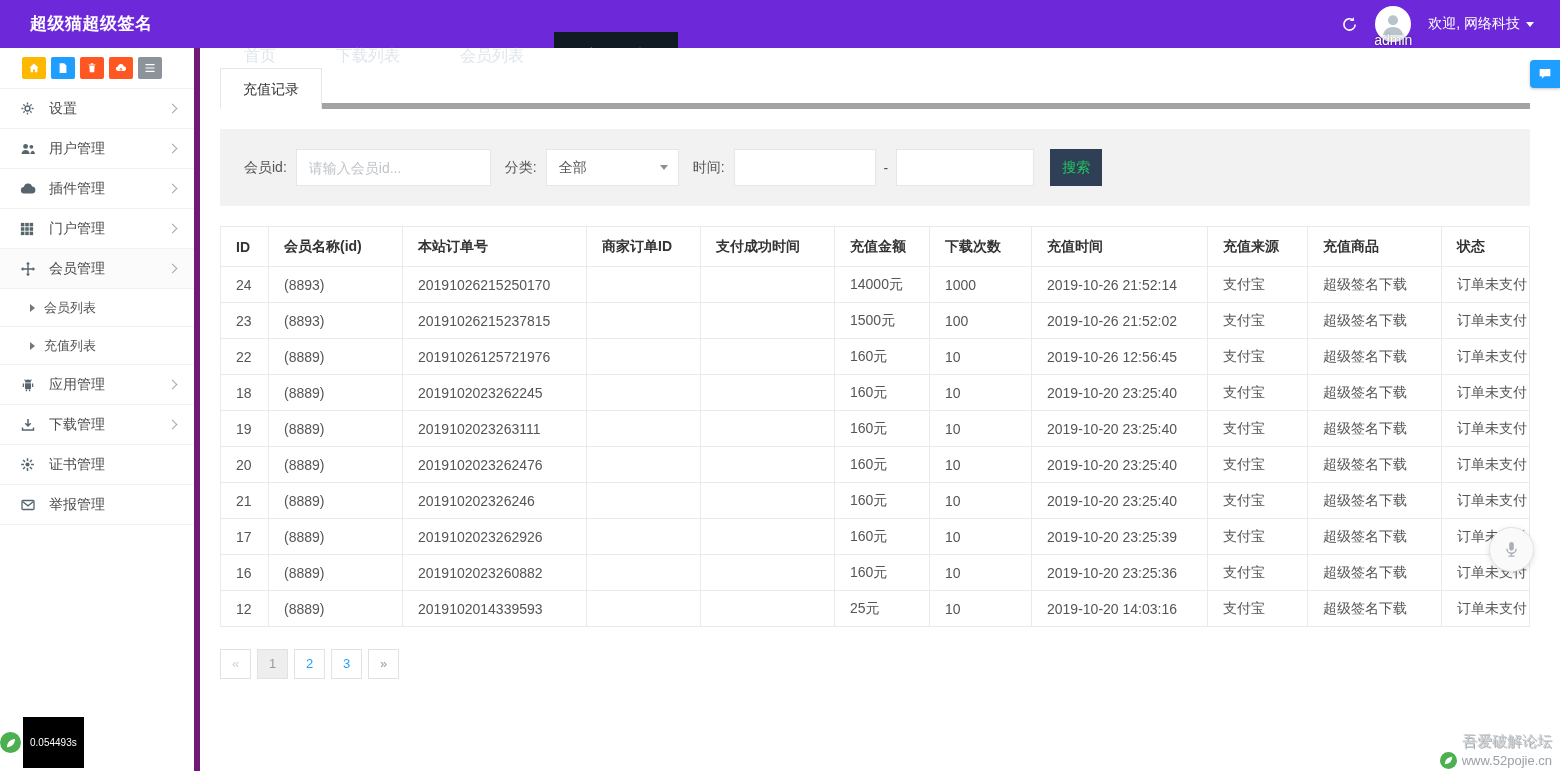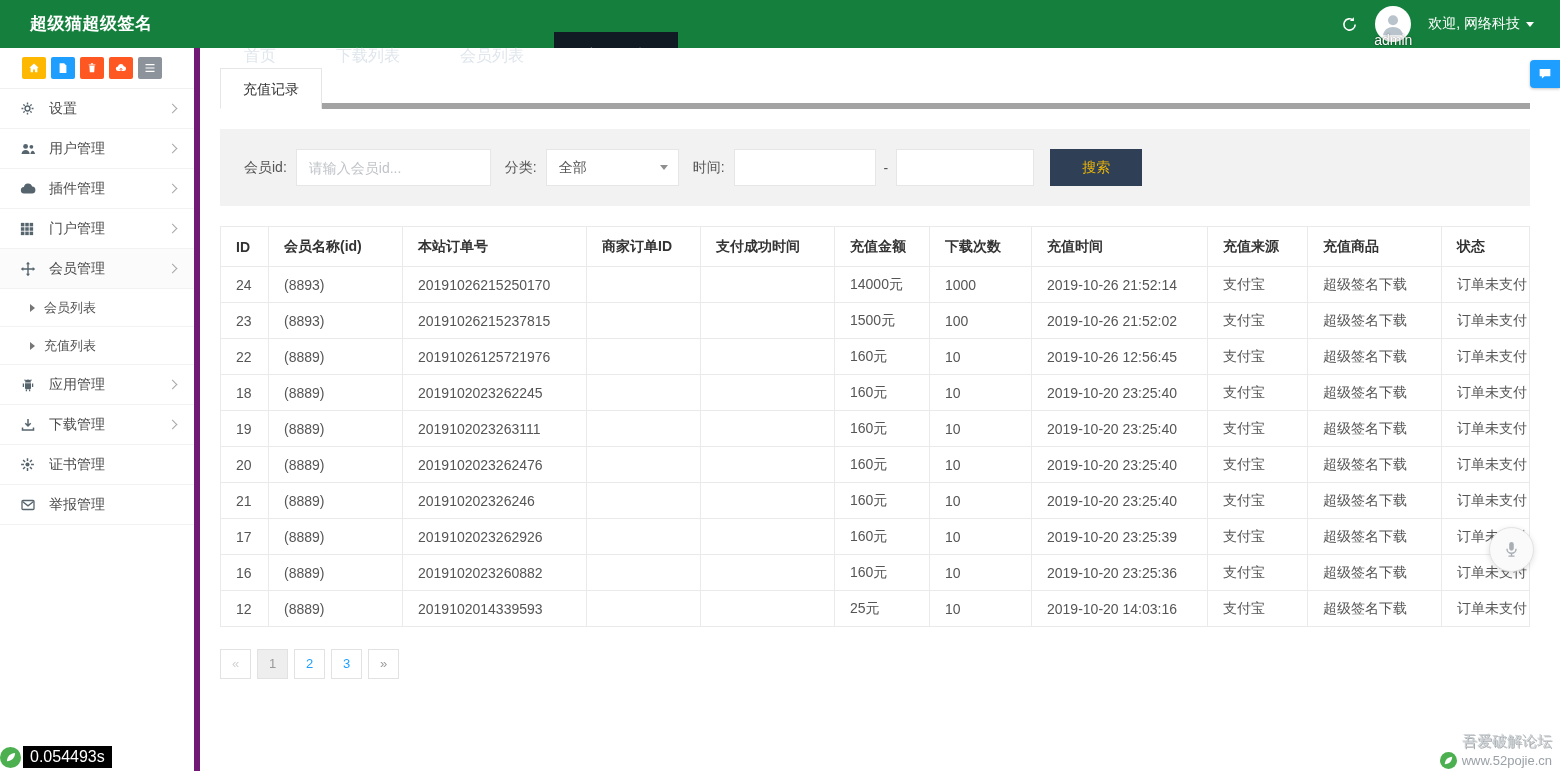--- a/index.html
+++ b/index.html
@@ -1,20 +1,20 @@
 <!DOCTYPE html>
 <html><head>
 <meta charset="utf-8">
 <style>
   *{box-sizing:border-box;margin:0;padding:0;}
   html,body{width:1560px;height:771px;}
   body{font-family:"Liberation Sans","DejaVu Sans",sans-serif;background:#fff;position:relative;overflow:hidden;color:#555;}
 
   
-  .navbar{position:absolute;top:0;left:0;width:100%;height:48px;background:#15803d;display:flex;align-items:stretch;color:#fff;z-index:10;}
+  .navbar{position:absolute;top:0;left:0;width:100%;height:48px;background:#6d28d9;display:flex;align-items:stretch;color:#fff;z-index:10;}
   .brand{width:200px;line-height:48px;padding-left:30px;font-size:17px;font-weight:bold;letter-spacing:.5px;white-space:nowrap;}
   .nav-items{display:flex;margin-left:14px;}
   .nav-item{line-height:48px;padding:0 30px;font-size:16px;color:#dfe6ec;cursor:pointer;white-space:nowrap;margin-top:32px;}
   .nav-item.active{background:#101b24;color:#fff;}
   .nav-right{margin-left:auto;display:flex;align-items:center;gap:16px;padding-right:26px;}
   .refresh{display:flex;cursor:pointer;}
   .avatar-wrap{position:relative;width:38px;height:48px;cursor:pointer;}
   .avatar-circle{position:absolute;top:6px;left:1px;width:36px;height:36px;border-radius:50%;background:#fff;display:flex;align-items:center;justify-content:center;overflow:hidden;}
   .avatar-label{position:absolute;bottom:0;left:0;width:100%;text-align:center;font-size:14px;color:#fff;text-shadow:0 0 2px rgba(0,0,0,.7);}
   .welcome{font-size:14px;display:flex;align-items:center;gap:6px;cursor:pointer;white-space:nowrap;}
@@ -40,21 +40,21 @@
   .search-card label{margin:0 9px 0 14px;white-space:nowrap;}
   .search-card label:first-child{margin-left:6px;}
   .txt{height:37px;border:1px solid #e6e6e6;background:#fff;padding:0 12px;font-size:14px;color:#555;outline:none;}
   .txt::placeholder{color:#c0c4c8;}
   .w-member{width:195px;}
   .w-time1{width:142px;}
   .w-time2{width:138px;}
   .select{width:133px;height:37px;border:1px solid #e6e6e6;background:#fff;display:flex;align-items:center;justify-content:space-between;padding:0 10px 0 12px;cursor:pointer;}
   .sel-caret{width:0;height:0;border-left:4px solid transparent;border-right:4px solid transparent;border-top:5px solid #8f8f8f;}
   .dash{margin:0 8px;color:#555;}
-  .btn-search{height:37px;padding:0 32px;margin-left:16px;background:#2f4056;color:#eab308;border:none;font-size:14px;cursor:pointer;}
+  .btn-search{height:37px;padding:0 12px;margin-left:16px;background:#2f4056;color:#22c55e;border:none;font-size:14px;cursor:pointer;}
 
   .grid{width:100%;border-collapse:collapse;margin-top:20px;font-size:14px;table-layout:fixed;}
   .grid th,.grid td{border:1px solid #eaeaea;padding:0 15px;height:36px;text-align:left;color:#555;white-space:nowrap;overflow:hidden;}
   .grid th{color:#333;font-weight:bold;height:40px;}
   .grid th:nth-child(1){width:48px;}
   .grid th:nth-child(2){width:134px;}
   .grid th:nth-child(3){width:184px;}
   .grid th:nth-child(4){width:114px;}
   .grid th:nth-child(5){width:134px;}
   .grid th:nth-child(6){width:95px;}
@@ -67,21 +67,21 @@
   .page{display:inline-block;min-width:31px;height:30px;line-height:28px;padding:0 10px;text-align:center;border:1px solid #e2e2e2;background:#fff;margin-right:6px;font-size:13px;color:#1e9fff;cursor:pointer;}
   .page.disabled{color:#d2d2d2;cursor:default;}
   .page.current{background:#eee;color:#9a9a9a;}
   .page.muted{color:#9a9a9a;}
 
   
   .service-float{position:absolute;top:60px;right:0;width:30px;height:28px;background:#1e9fff;border-radius:4px 0 0 4px;display:flex;align-items:center;justify-content:center;cursor:pointer;z-index:20;box-shadow:0 1px 3px rgba(0,0,0,.25);}
   .mic-float{position:absolute;top:527px;right:26px;width:45px;height:45px;border-radius:50%;background:#fafafa;border:1px solid #e3e3e3;display:flex;align-items:center;justify-content:center;cursor:pointer;z-index:20;box-shadow:0 2px 6px rgba(0,0,0,.12);}
   .perf{position:absolute;left:0;bottom:3px;display:flex;align-items:center;z-index:30;}
   .leaf{width:21px;height:21px;border-radius:50%;background:#4caf50;display:inline-flex;align-items:center;justify-content:center;}
-  .perf-time{background:#000;color:#fff;font-size:16px;padding:2px 7px;margin-left:2px;}
+  .perf-time{background:#000;color:#fff;font-size:10px;padding:20px 7px;margin-left:2px;}
   .watermark{position:absolute;right:8px;bottom:2px;text-align:right;z-index:25;}
   .wm-title{font-size:15px;color:#c8ced2;text-shadow:1px 1px 0 rgba(96,102,106,.55);}
   .wm-url-row{display:flex;align-items:center;justify-content:flex-end;gap:5px;margin-top:1px;}
   .wm-url{font-size:13px;color:#9aa1a7;text-shadow:1px 1px 0 rgba(255,255,255,.8);}
   .wm-leaf{width:17px;height:17px;border-radius:50%;background:#4caf50;display:inline-flex;align-items:center;justify-content:center;}
 </style>
 </head>
 <body>
 
 <div class="app">

